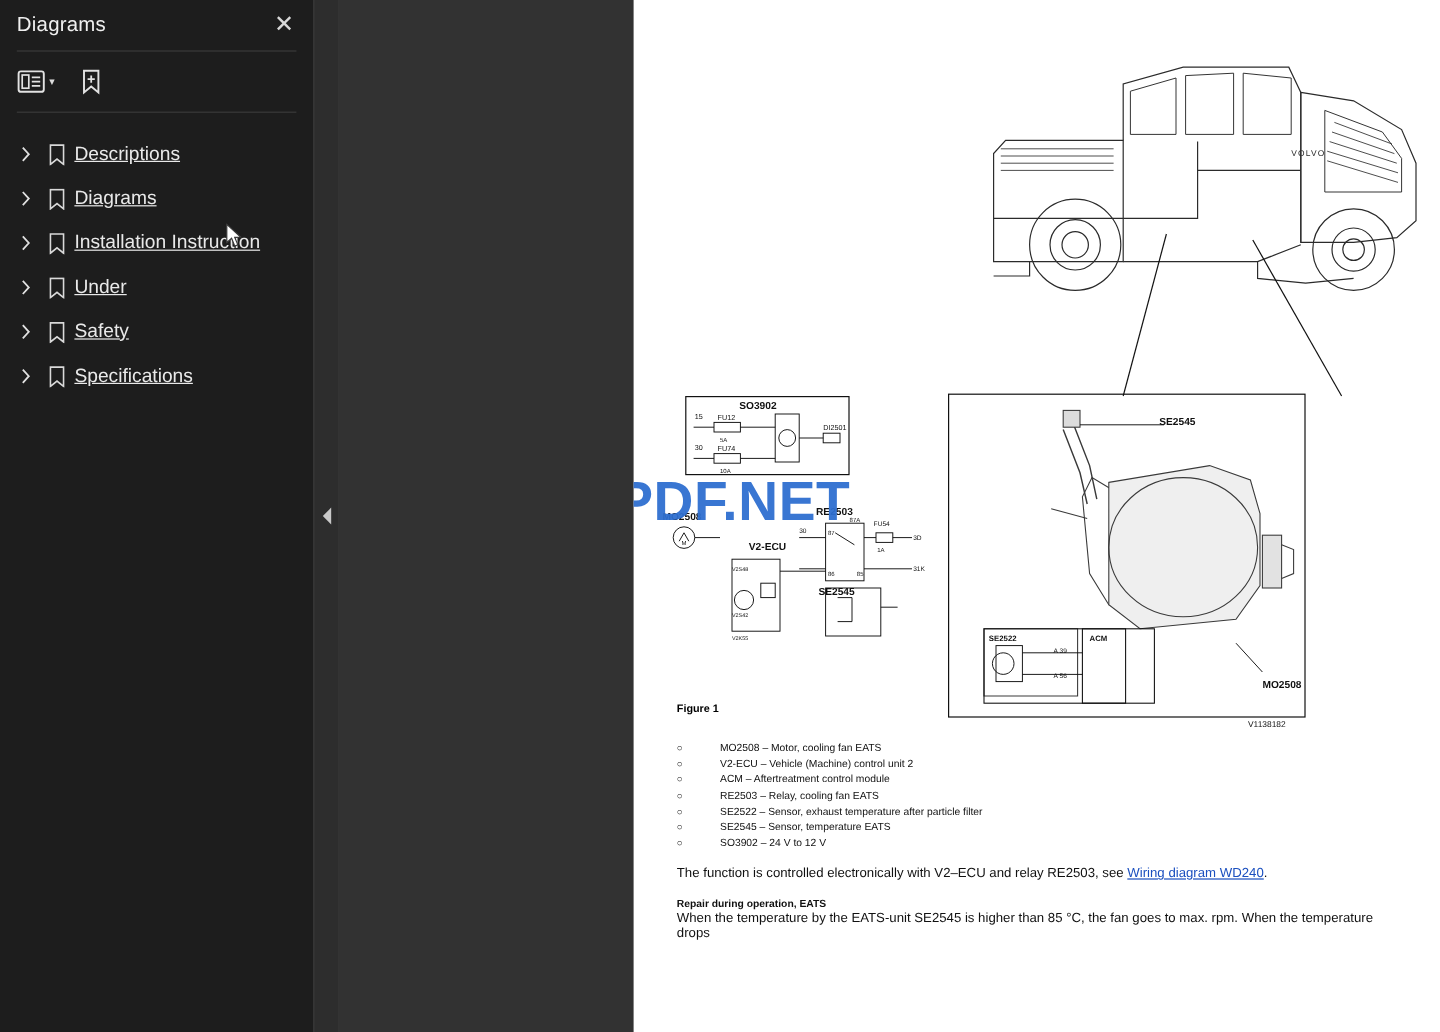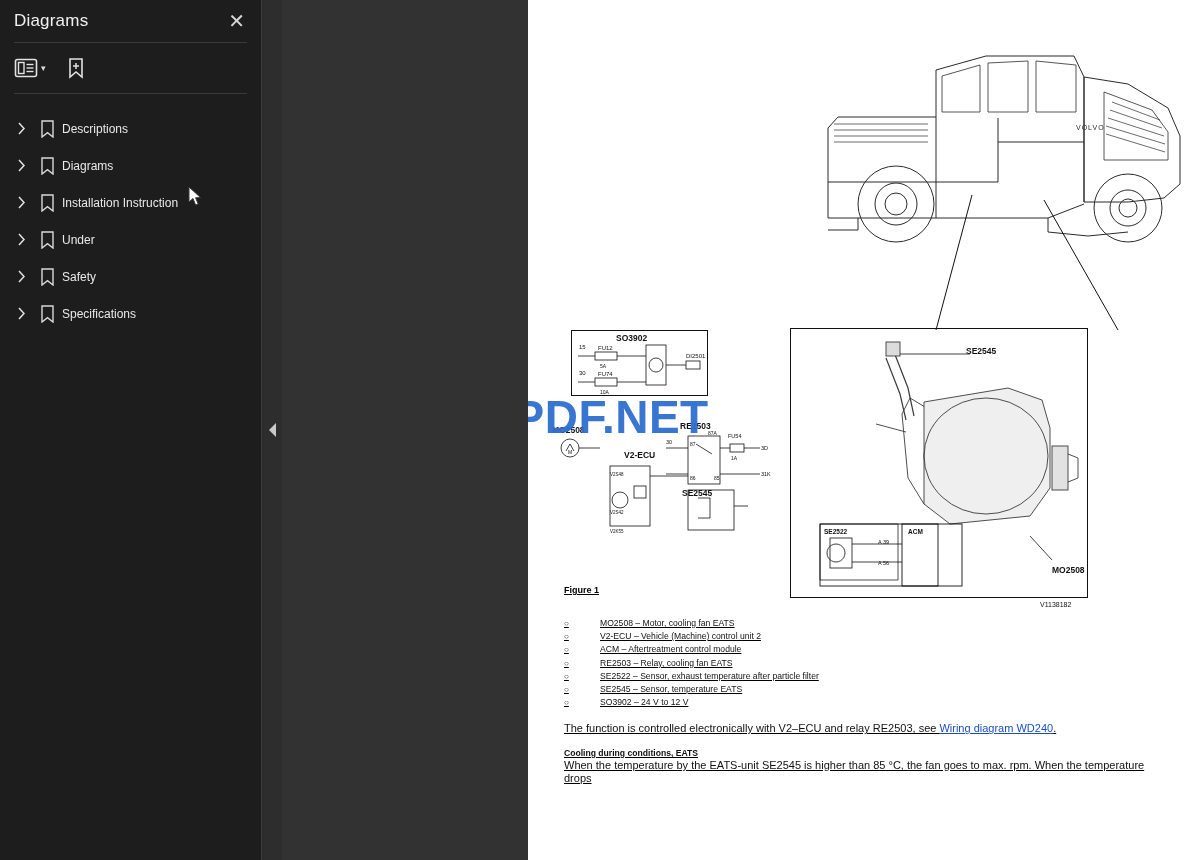--- a/index.html
+++ b/index.html
@@ -28,21 +28,21 @@
   }
   .tool-btn { display:flex; align-items:center; gap:3px; cursor:pointer; }
   .tool-btn svg { display:block; }
   #bookmarks-list { padding-top:16px; }
   .bm-item {
     display:flex; align-items:center; height:37px; padding-left:10px;
     cursor:pointer; color:#e9e9e9;
   }
   .bm-chevron { width:22px; display:flex; align-items:center; justify-content:center; }
   .bm-icon { width:30px; display:flex; align-items:center; justify-content:center; }
-  .bm-label { font-size:12px; }
+  .bm-label { font-size:16px;text-decoration:underline; }
 
   
   #panel-handle {
     position:absolute; left:262px; top:0; width:20px; height:860px;
     background:#2d2d2d; display:flex; align-items:center; justify-content:center;
     cursor:pointer;
   }
   #panel-handle .tri {
     width:0; height:0; border-top:7px solid transparent; border-bottom:7px solid transparent;
     border-right:7px solid #c9c9c9;
@@ -64,21 +64,21 @@
   }
 
   
   #figure-area { position:absolute; left:0; top:40px; width:716px; height:530px; }
 
   .fig-label { position:absolute; font-size:7.5px; color:#111; font-family:"Liberation Sans", sans-serif; }
   .fig-label.b { font-weight:bold; font-size:8.5px; }
   .box { position:absolute; border:1px solid #111; }
 
   
-  #text-block { position:absolute; left:0; top:585px; width:672px; padding:0 36px 0 36px;text-decoration:underline; }
+  #text-block { position:absolute; left:0; top:585px; width:672px; padding:0 36px 0 36px; }
   #figure-caption { font-size:9px; font-weight:bold; color:#000; margin-bottom:22px; }
   .legend-row { display:flex; font-size:8.6px; color:#111; line-height:13.2px; }
   .legend-bullet { width:36px; text-align:left; font-size:8px; }
   .para { font-size:11px; color:#111; line-height:12.6px; margin-top:13px; }
   .para a { color:#1a4fbf; text-decoration:underline; }
   .sub-head { font-size:8.6px; font-weight:bold; color:#111; margin-top:13px; }
   .tight { margin-top:1px; }
 
   
   #cursor { position:absolute; left:188px; top:186px; width:16px; height:22px; pointer-events:none; }
@@ -419,21 +419,21 @@
         <div class="legend-row">
           <span class="legend-bullet">○</span>
           <span>SO3902 – 24 V to 12 V</span>
         </div>
       </div>
 
       <div class="para">
         <span>The function is controlled electronically with V2–ECU and relay RE2503, see </span><a href="#">Wiring diagram WD240</a><span>.</span>
       </div>
 
-      <div class="sub-head">Cooling during conditions, EATS</div>
+      <div class="sub-head">Repair during operation, EATS</div>
       <div class="para tight">When the temperature by the EATS-unit SE2545 is higher than 85 °C, the fan goes to max. rpm. When the temperature drops</div>
     </div>
 
   </div>
 </div>
 
 <svg id="cursor" viewBox="0 0 16 22">
   <path d="M1 1 L1 16 L5 12.5 L7.6 19 L10.2 18 L7.6 11.8 L12.5 11.5 Z" fill="#ffffff" stroke="#3a3a3a" stroke-width="1"></path>
 </svg>
 

